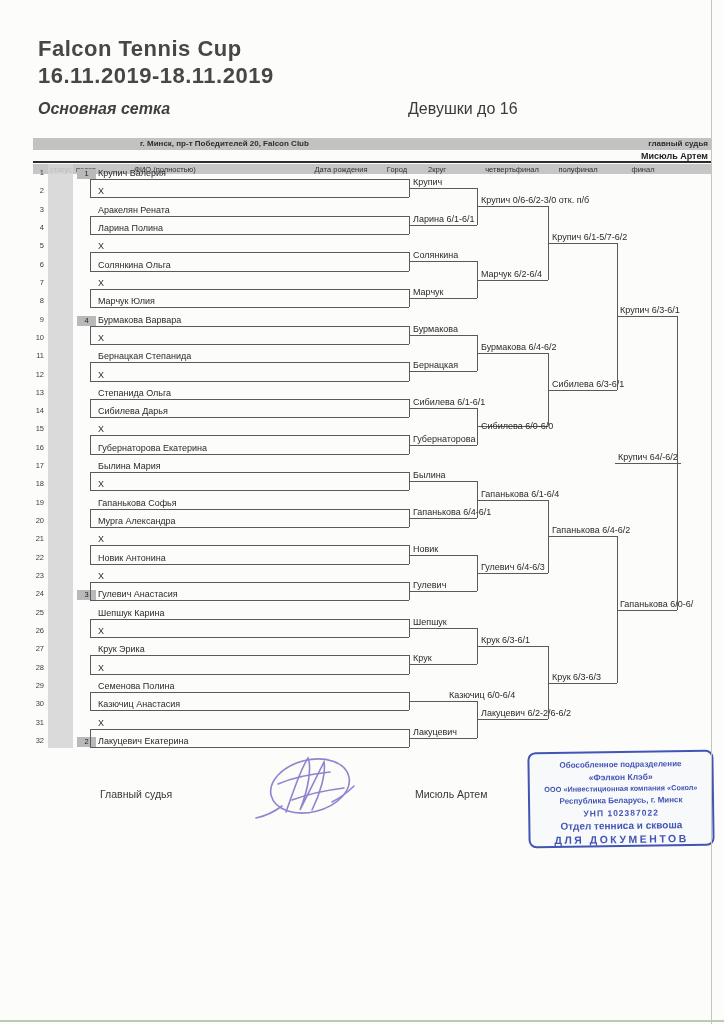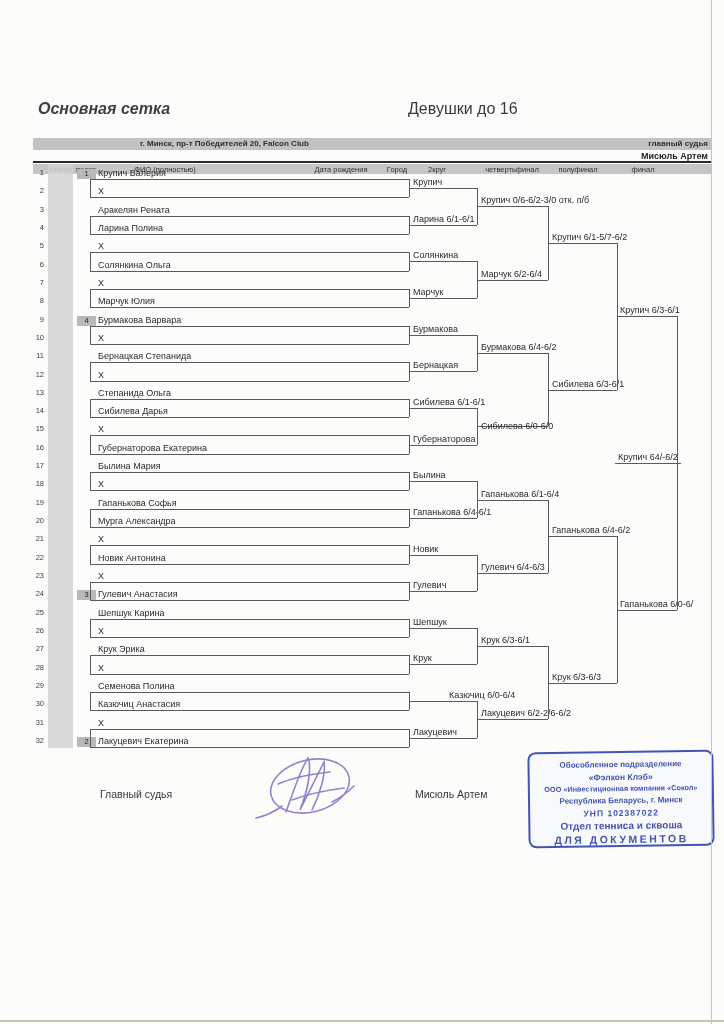--- a/index.html
+++ b/index.html
@@ -39,20 +39,22 @@
   .st7{font-size:10.5px;letter-spacing:2.5px;margin-top:1px;}
   .scan-right{left:711px;top:0;width:1px;height:1024px;background:#c4c4c4;}
   .scan-bottom{left:0;top:1020px;width:724px;height:2px;background:#bccab4;}
   .sig{left:248px;top:750px;}
 </style>
 </head>
 <body>
 
 <div class="page">
 
+  <div class="abs title">Falcon Tennis Cup</div>
+  <div class="abs dates">16.11.2019-18.11.2019</div>
   <div class="abs drawname">Основная сетка</div>
   <div class="abs category">Девушки до 16</div>
 
   <div class="abs titlebar"></div>
   <div class="abs venue">г. Минск, пр-т Победителей 20, Falcon Club</div>
   <div class="abs reflabel">главный судья</div>
   <div class="abs refname">Мисюль Артем</div>
   <div class="abs thickrule"></div>
   <div class="abs colheader"></div>
   <div id="collabels">

